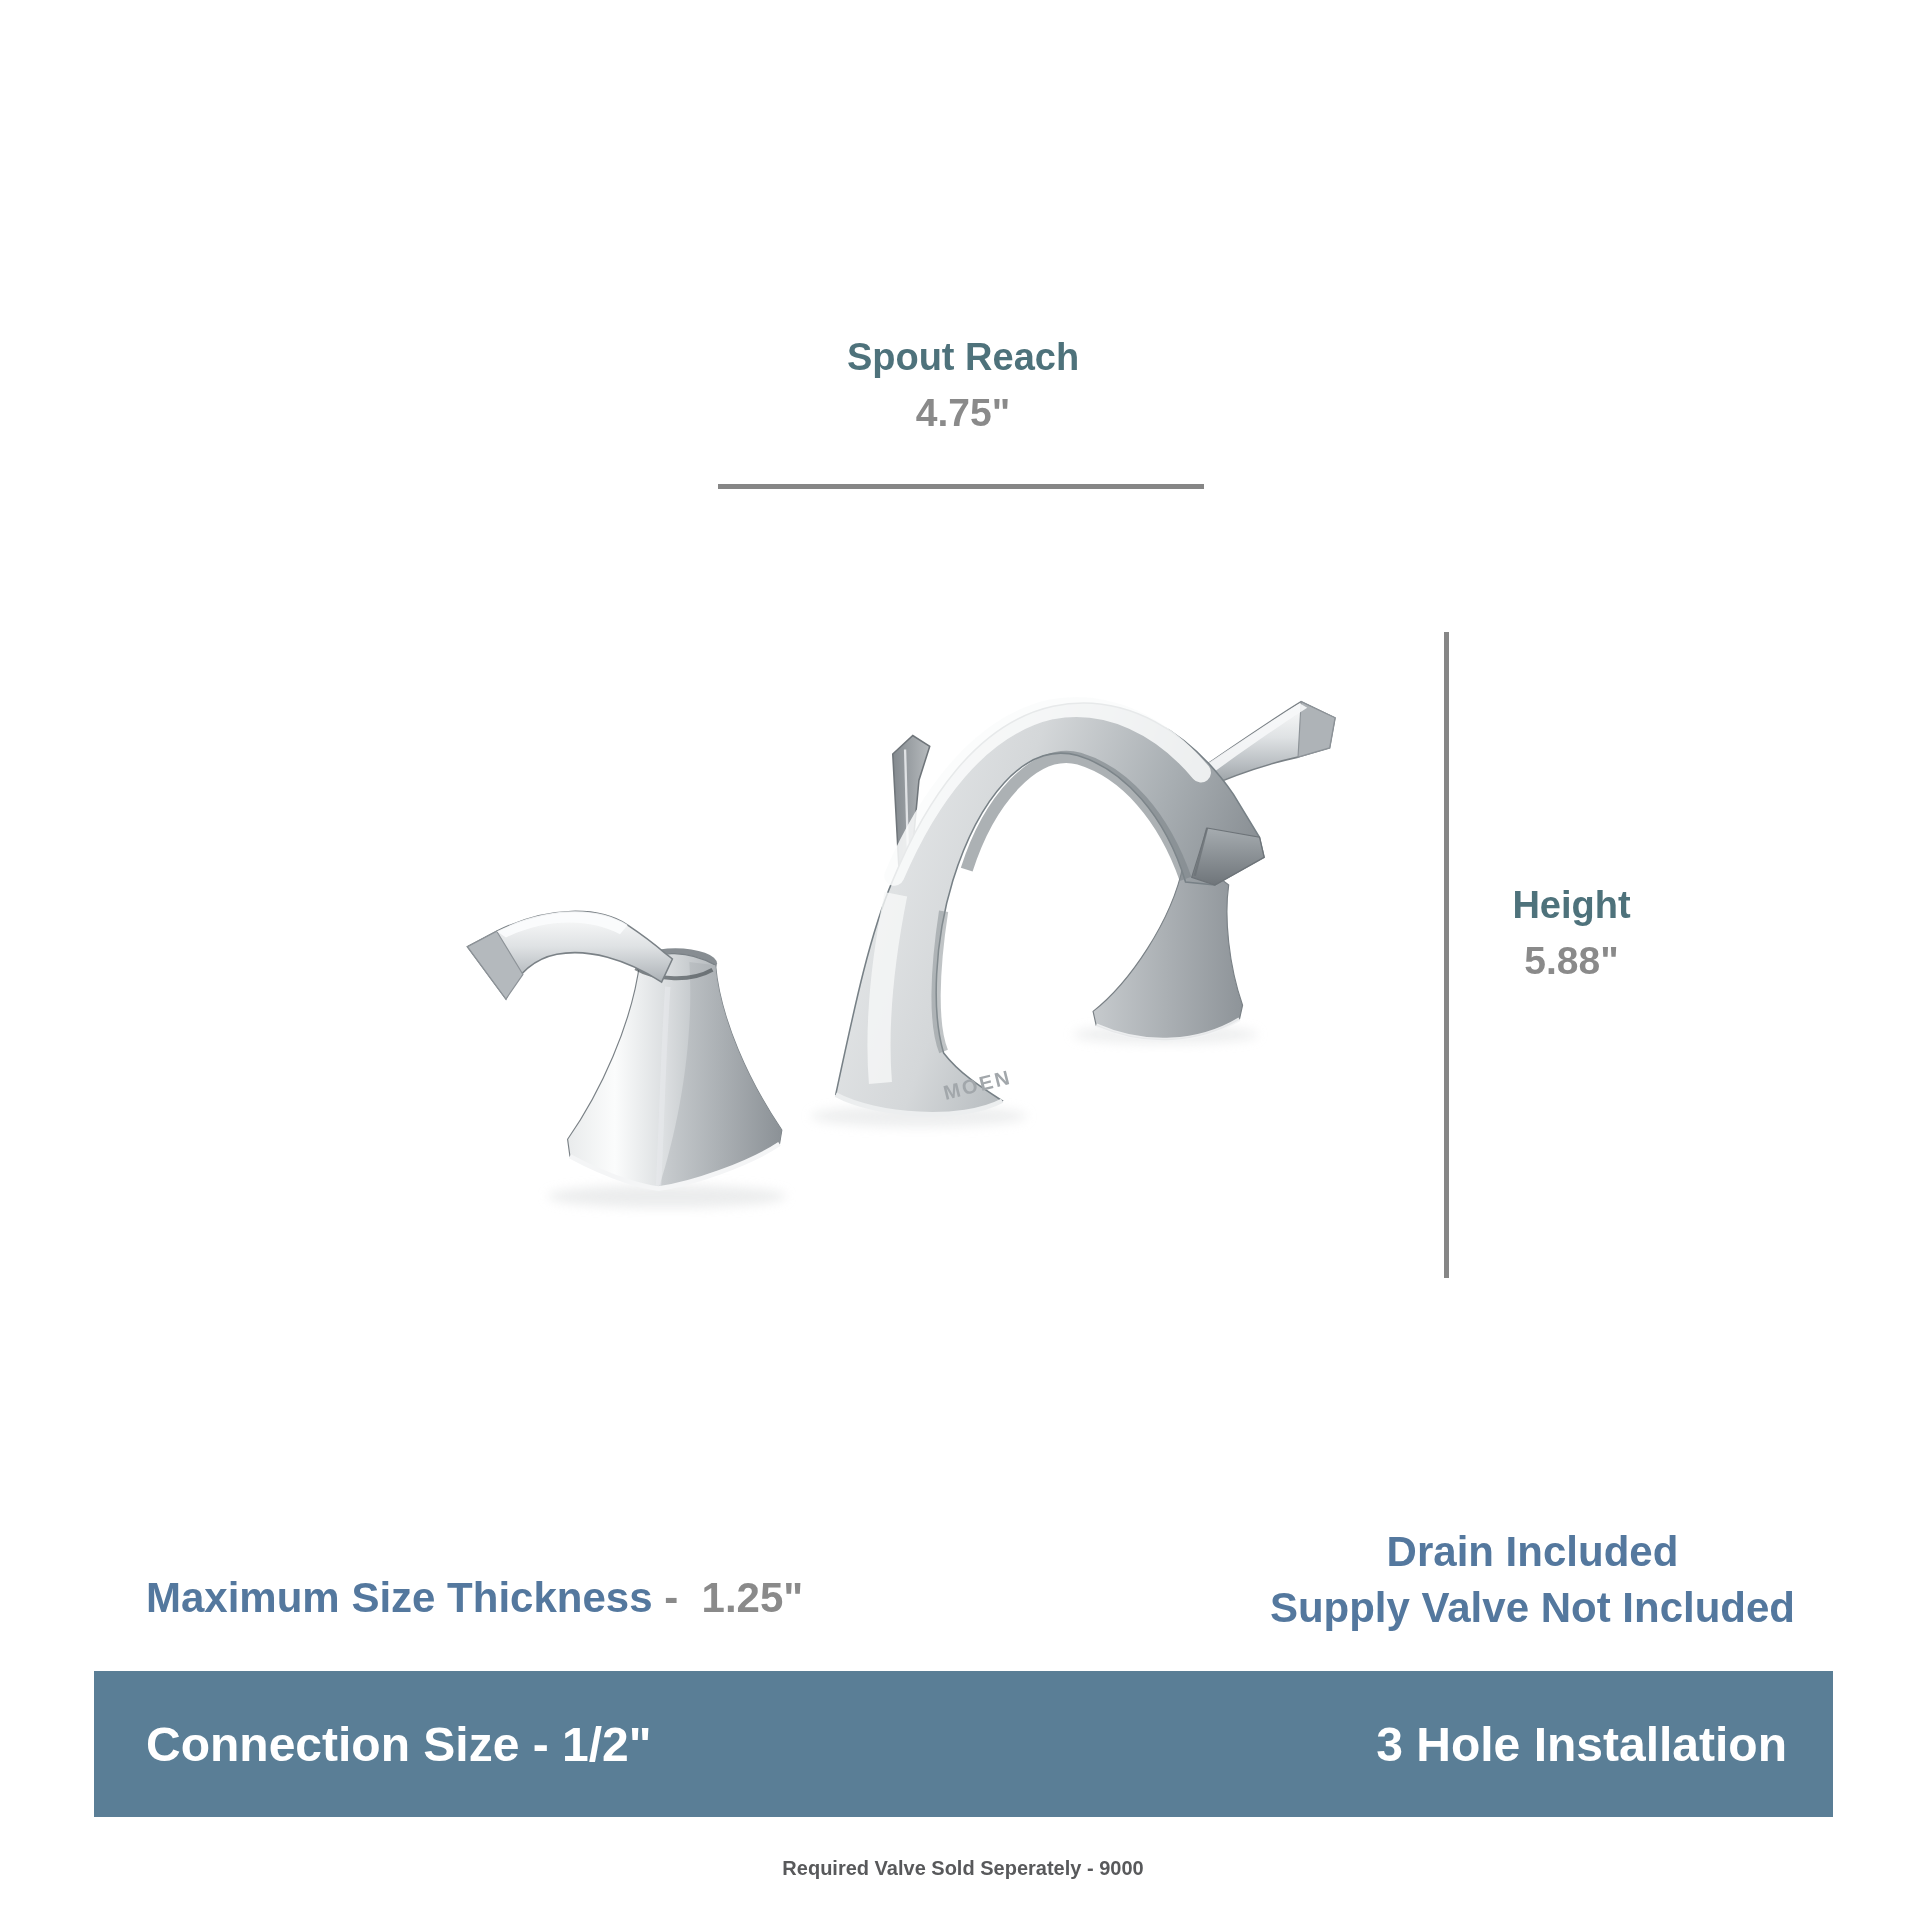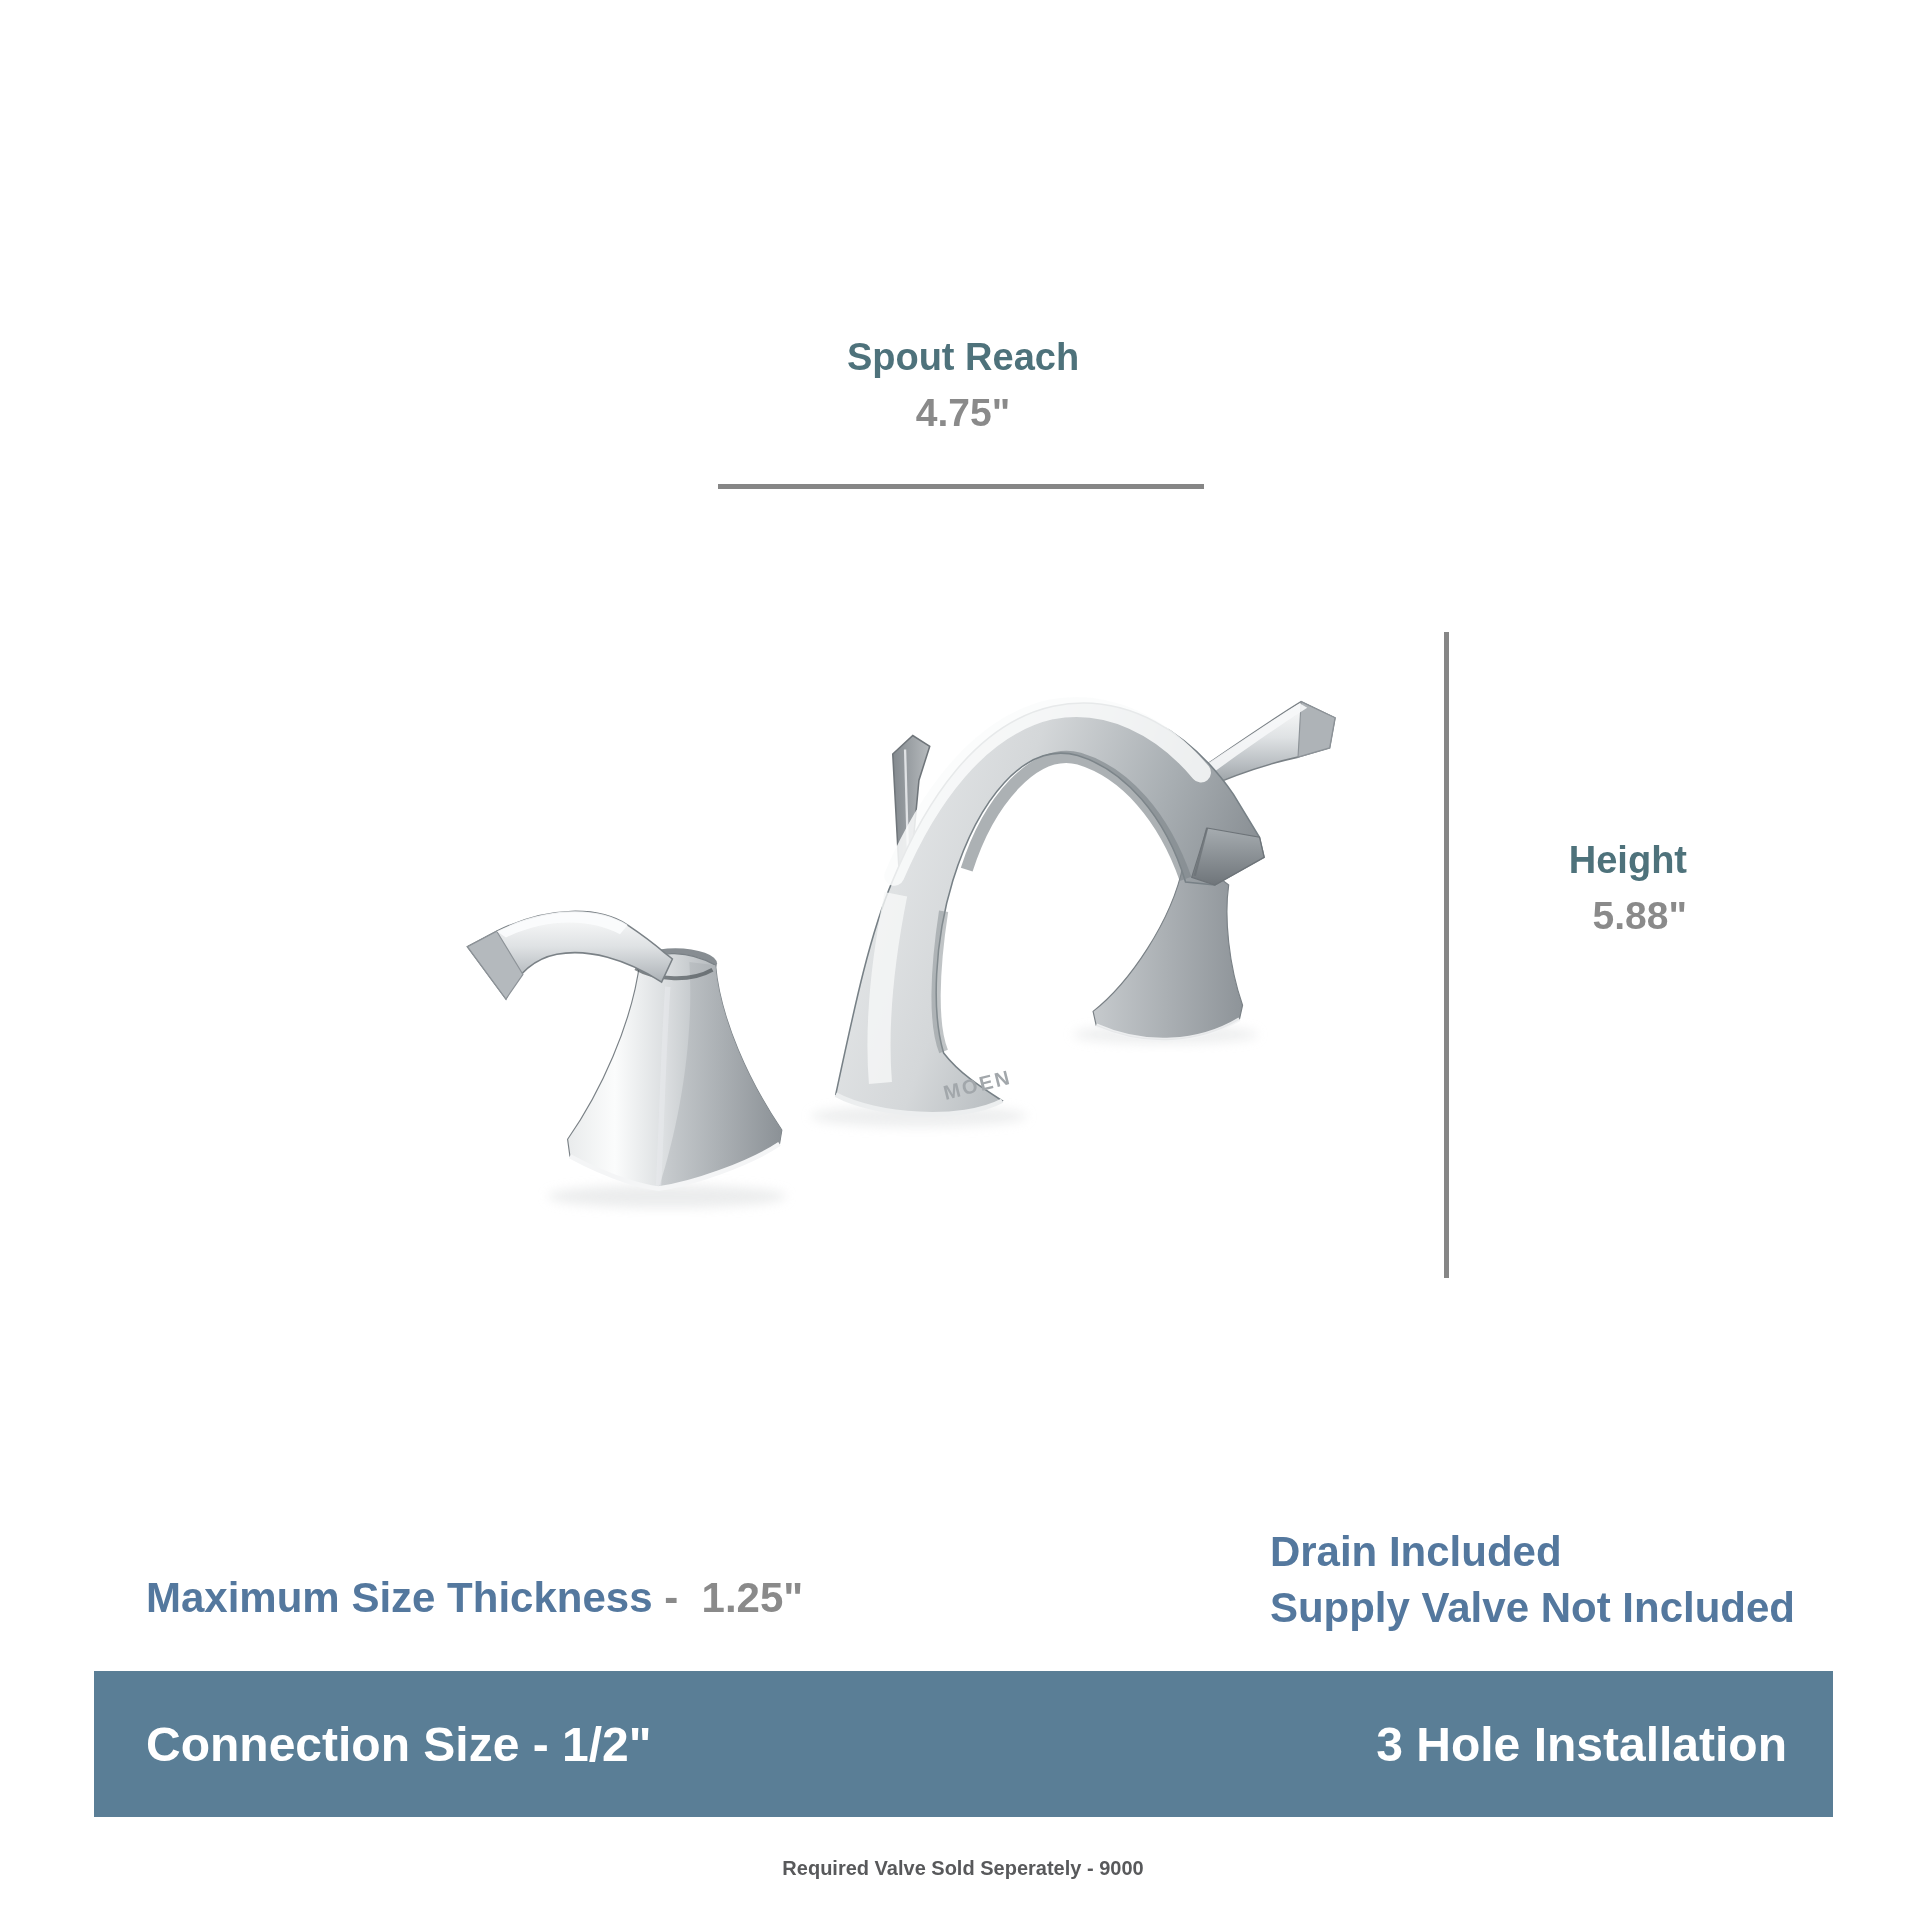--- a/index.html
+++ b/index.html
@@ -12,21 +12,21 @@
   .dim-block{text-align:center;}
   .dim-label{font-size:38px;font-weight:700;color:var(--teal,#4e727b);line-height:1;}
   .dim-value{font-size:39px;font-weight:700;color:var(--gray_value,#8a8a8a);line-height:1;margin-top:17px;}
   
   .h-line{left:718px;top:484px;width:486px;height:5.4px;background:var(--line_gray,#868686);}
   .v-line{left:1444px;top:632px;width:5.4px;height:646px;background:var(--line_gray,#868686);}
   
   .deck-note{left:146px;top:1577px;font-size:42px;font-weight:700;line-height:1;white-space:nowrap;}
   .deck-note .lbl{color:var(--steel_blue,#54789e);}
   .deck-note .val{color:var(--gray_value,#8a8a8a);}
-  .drain-note{right:131px;top:1524px;text-align:left;font-size:42px;font-weight:700;
+  .drain-note{right:131px;top:1524px;text-align:center;font-size:42px;font-weight:700;
     color:var(--steel_blue,#54789e);line-height:56px;white-space:nowrap;}
   
   .banner{left:94px;top:1671px;width:1739px;height:146px;background:var(--banner_bg,#5a7e96);
     display:flex;align-items:center;justify-content:space-between;
     padding:0 46px 0 52px;box-sizing:border-box;}
   .banner span{font-size:48px;font-weight:700;color:var(--banner_text,#ffffff);white-space:nowrap;}
   
   .footer{left:0;top:1857px;width:1926px;text-align:center;font-size:20px;font-weight:700;
     color:var(--footer_gray,#58595b);}
   
@@ -37,21 +37,21 @@
 
 <div id="page">
 
   <div class="abs dim-block" style="left:732px;top:338px;width:462px;">
     <div class="dim-label">Spout Reach</div>
     <div class="dim-value">4.75"</div>
   </div>
   <div class="abs h-line"></div>
 
   <div class="abs v-line"></div>
-  <div class="abs dim-block" style="left:1456px;top:841px;width:231px;text-align:right;">
+  <div class="abs dim-block" style="left:1456px;top:886px;width:231px;">
     <div class="dim-label">Height</div>
     <div class="dim-value">5.88"</div>
   </div>
 
   <svg class="abs faucet" viewBox="0 0 1220 720">
     <defs>
       <linearGradient id="gLever" x1="0" y1="0" x2="0" y2="1">
         <stop offset="0" stop-color="#fdfdfd"></stop>
           <stop offset="0.4" stop-color="#dfe2e4"></stop>
         <stop offset="0.7" stop-color="#b9bec2"></stop>

